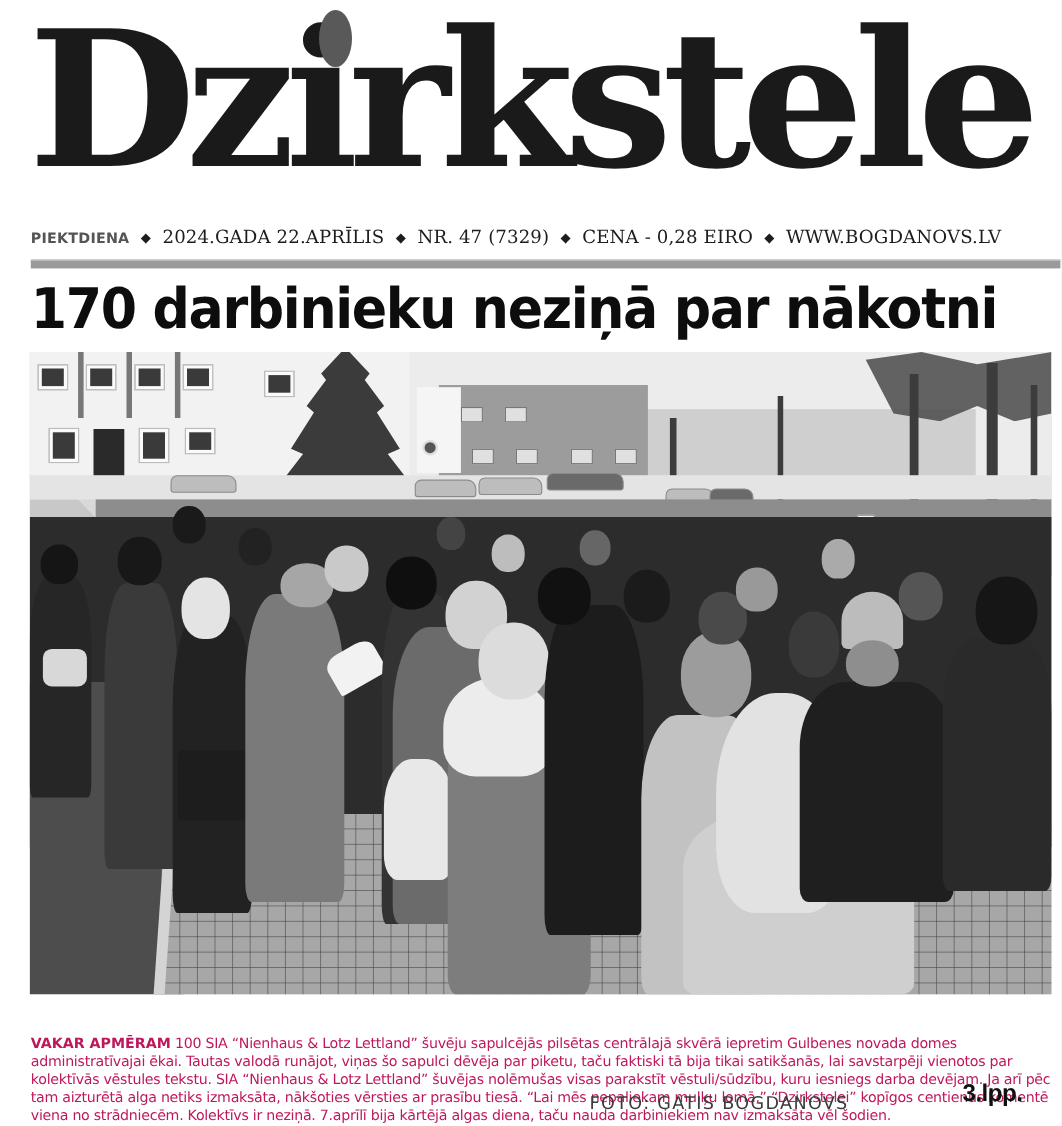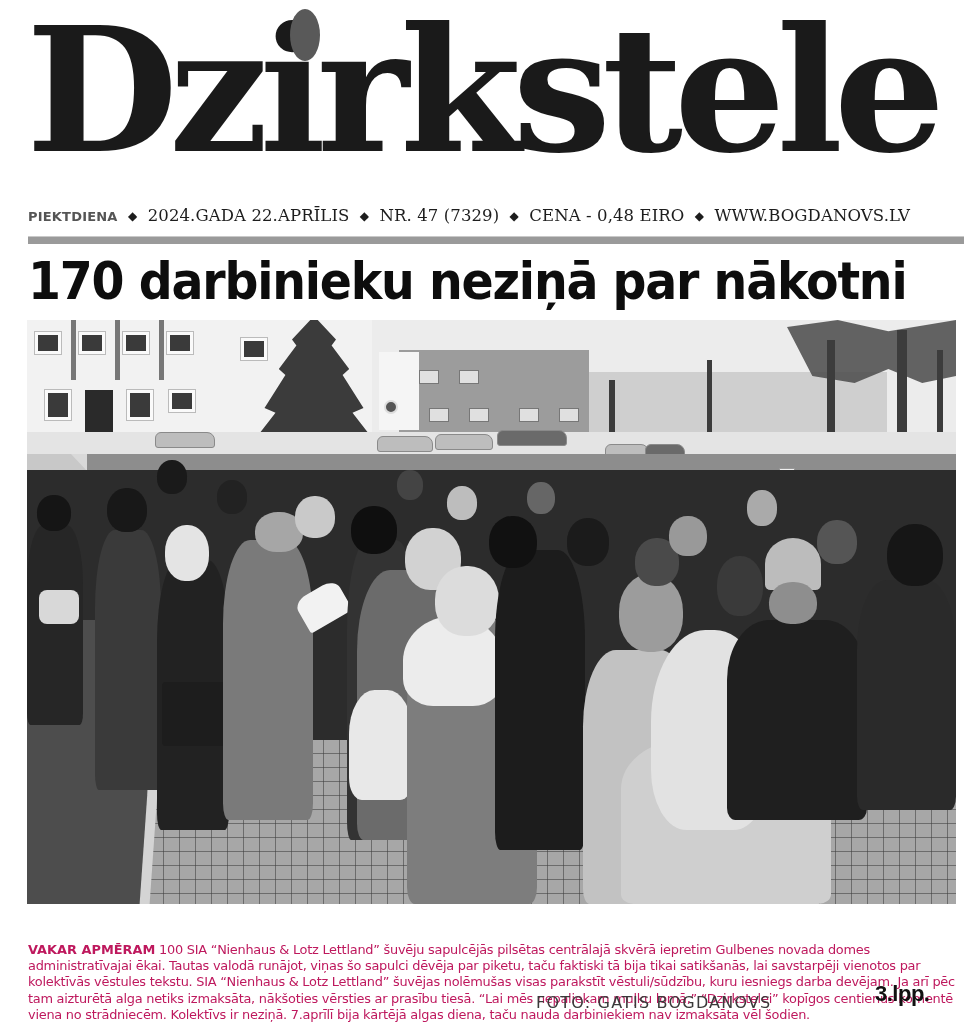--- a/index.html
+++ b/index.html
@@ -110,21 +110,21 @@
   <div class="masthead-dot"></div>
 </header>
 
 <div class="dateline">
   <span class="day">PIEKTDIENA</span>
   <span class="sep">◆</span>
   <span>2024.GADA 22.APRĪLIS</span>
   <span class="sep">◆</span>
   <span>NR. 47 (7329)</span>
   <span class="sep">◆</span>
-  <span>CENA - 0,48 EIRO</span>
+  <span>CENA - 0,28 EIRO</span>
   <span class="sep">◆</span>
   <span>WWW.BOGDANOVS.LV</span>
 </div>
 
 <div class="rule"></div>
 
 <h1 class="headline">170 darbinieku neziņā par nākotni</h1>
 
 <figure class="photo" aria-label="Black-and-white photo of a crowd of women gathered in a square in front of an administrative building, with parked cars and bare trees in the background">
   <div class="ph sky"></div>

